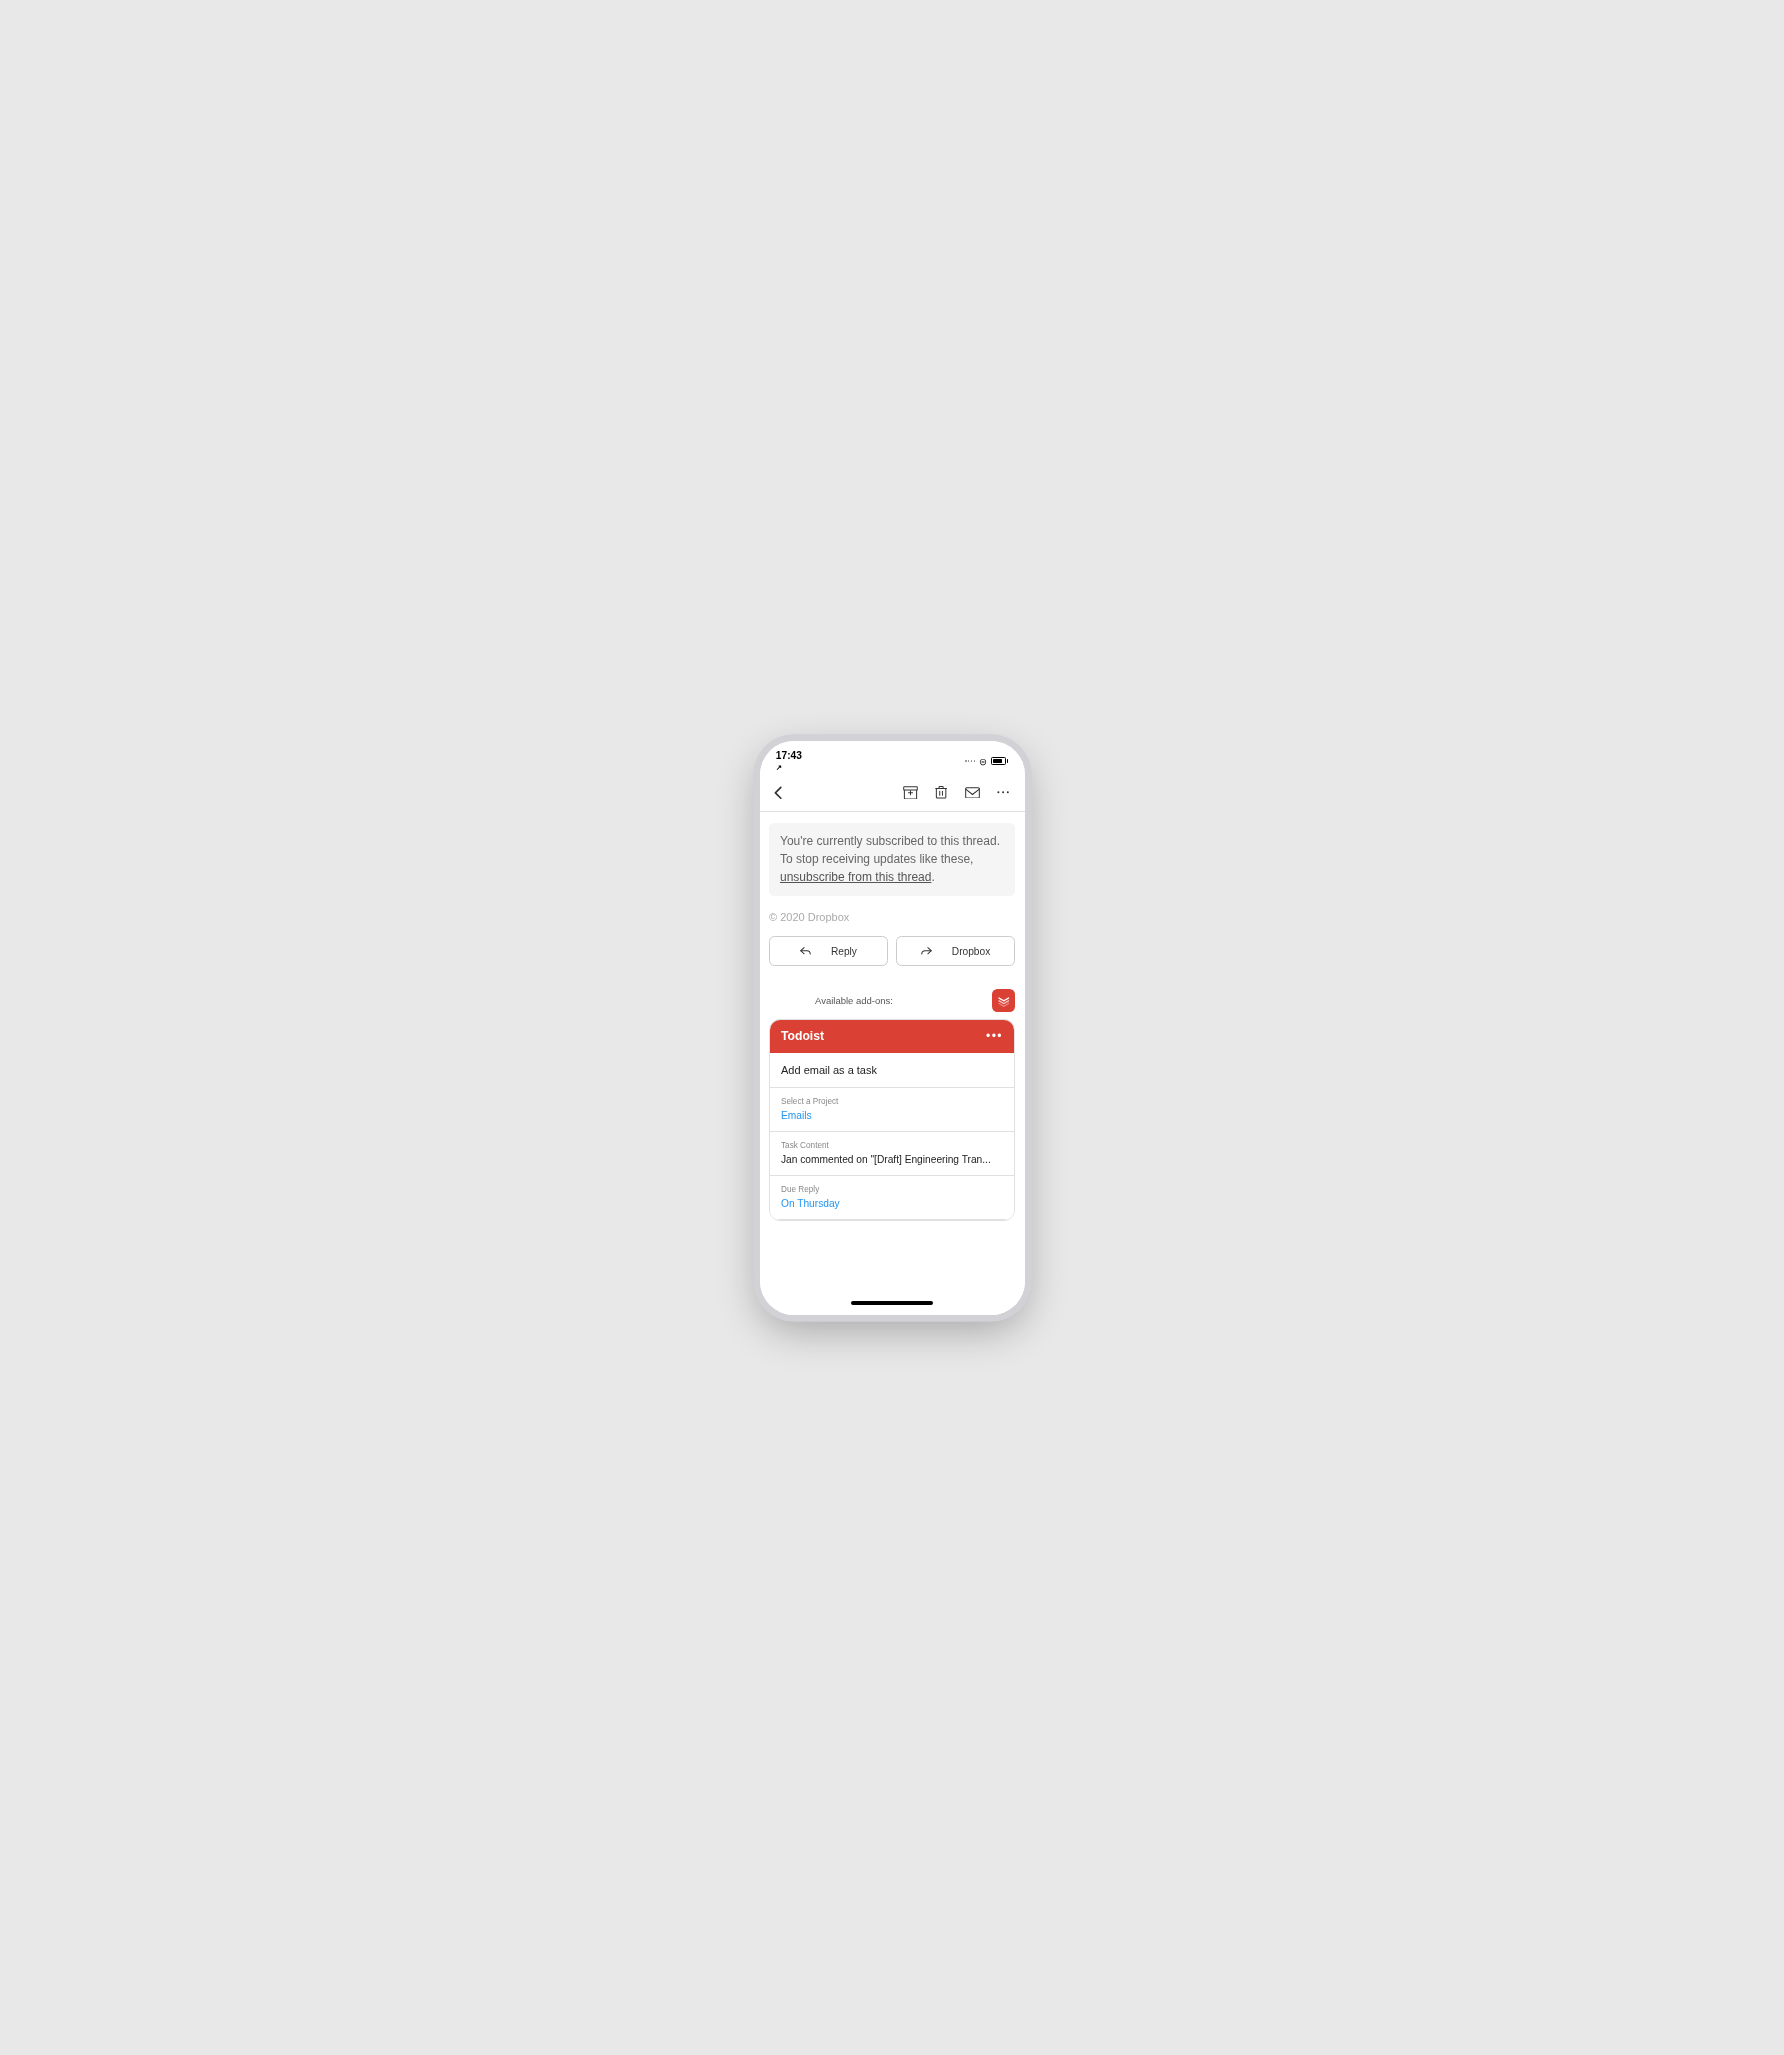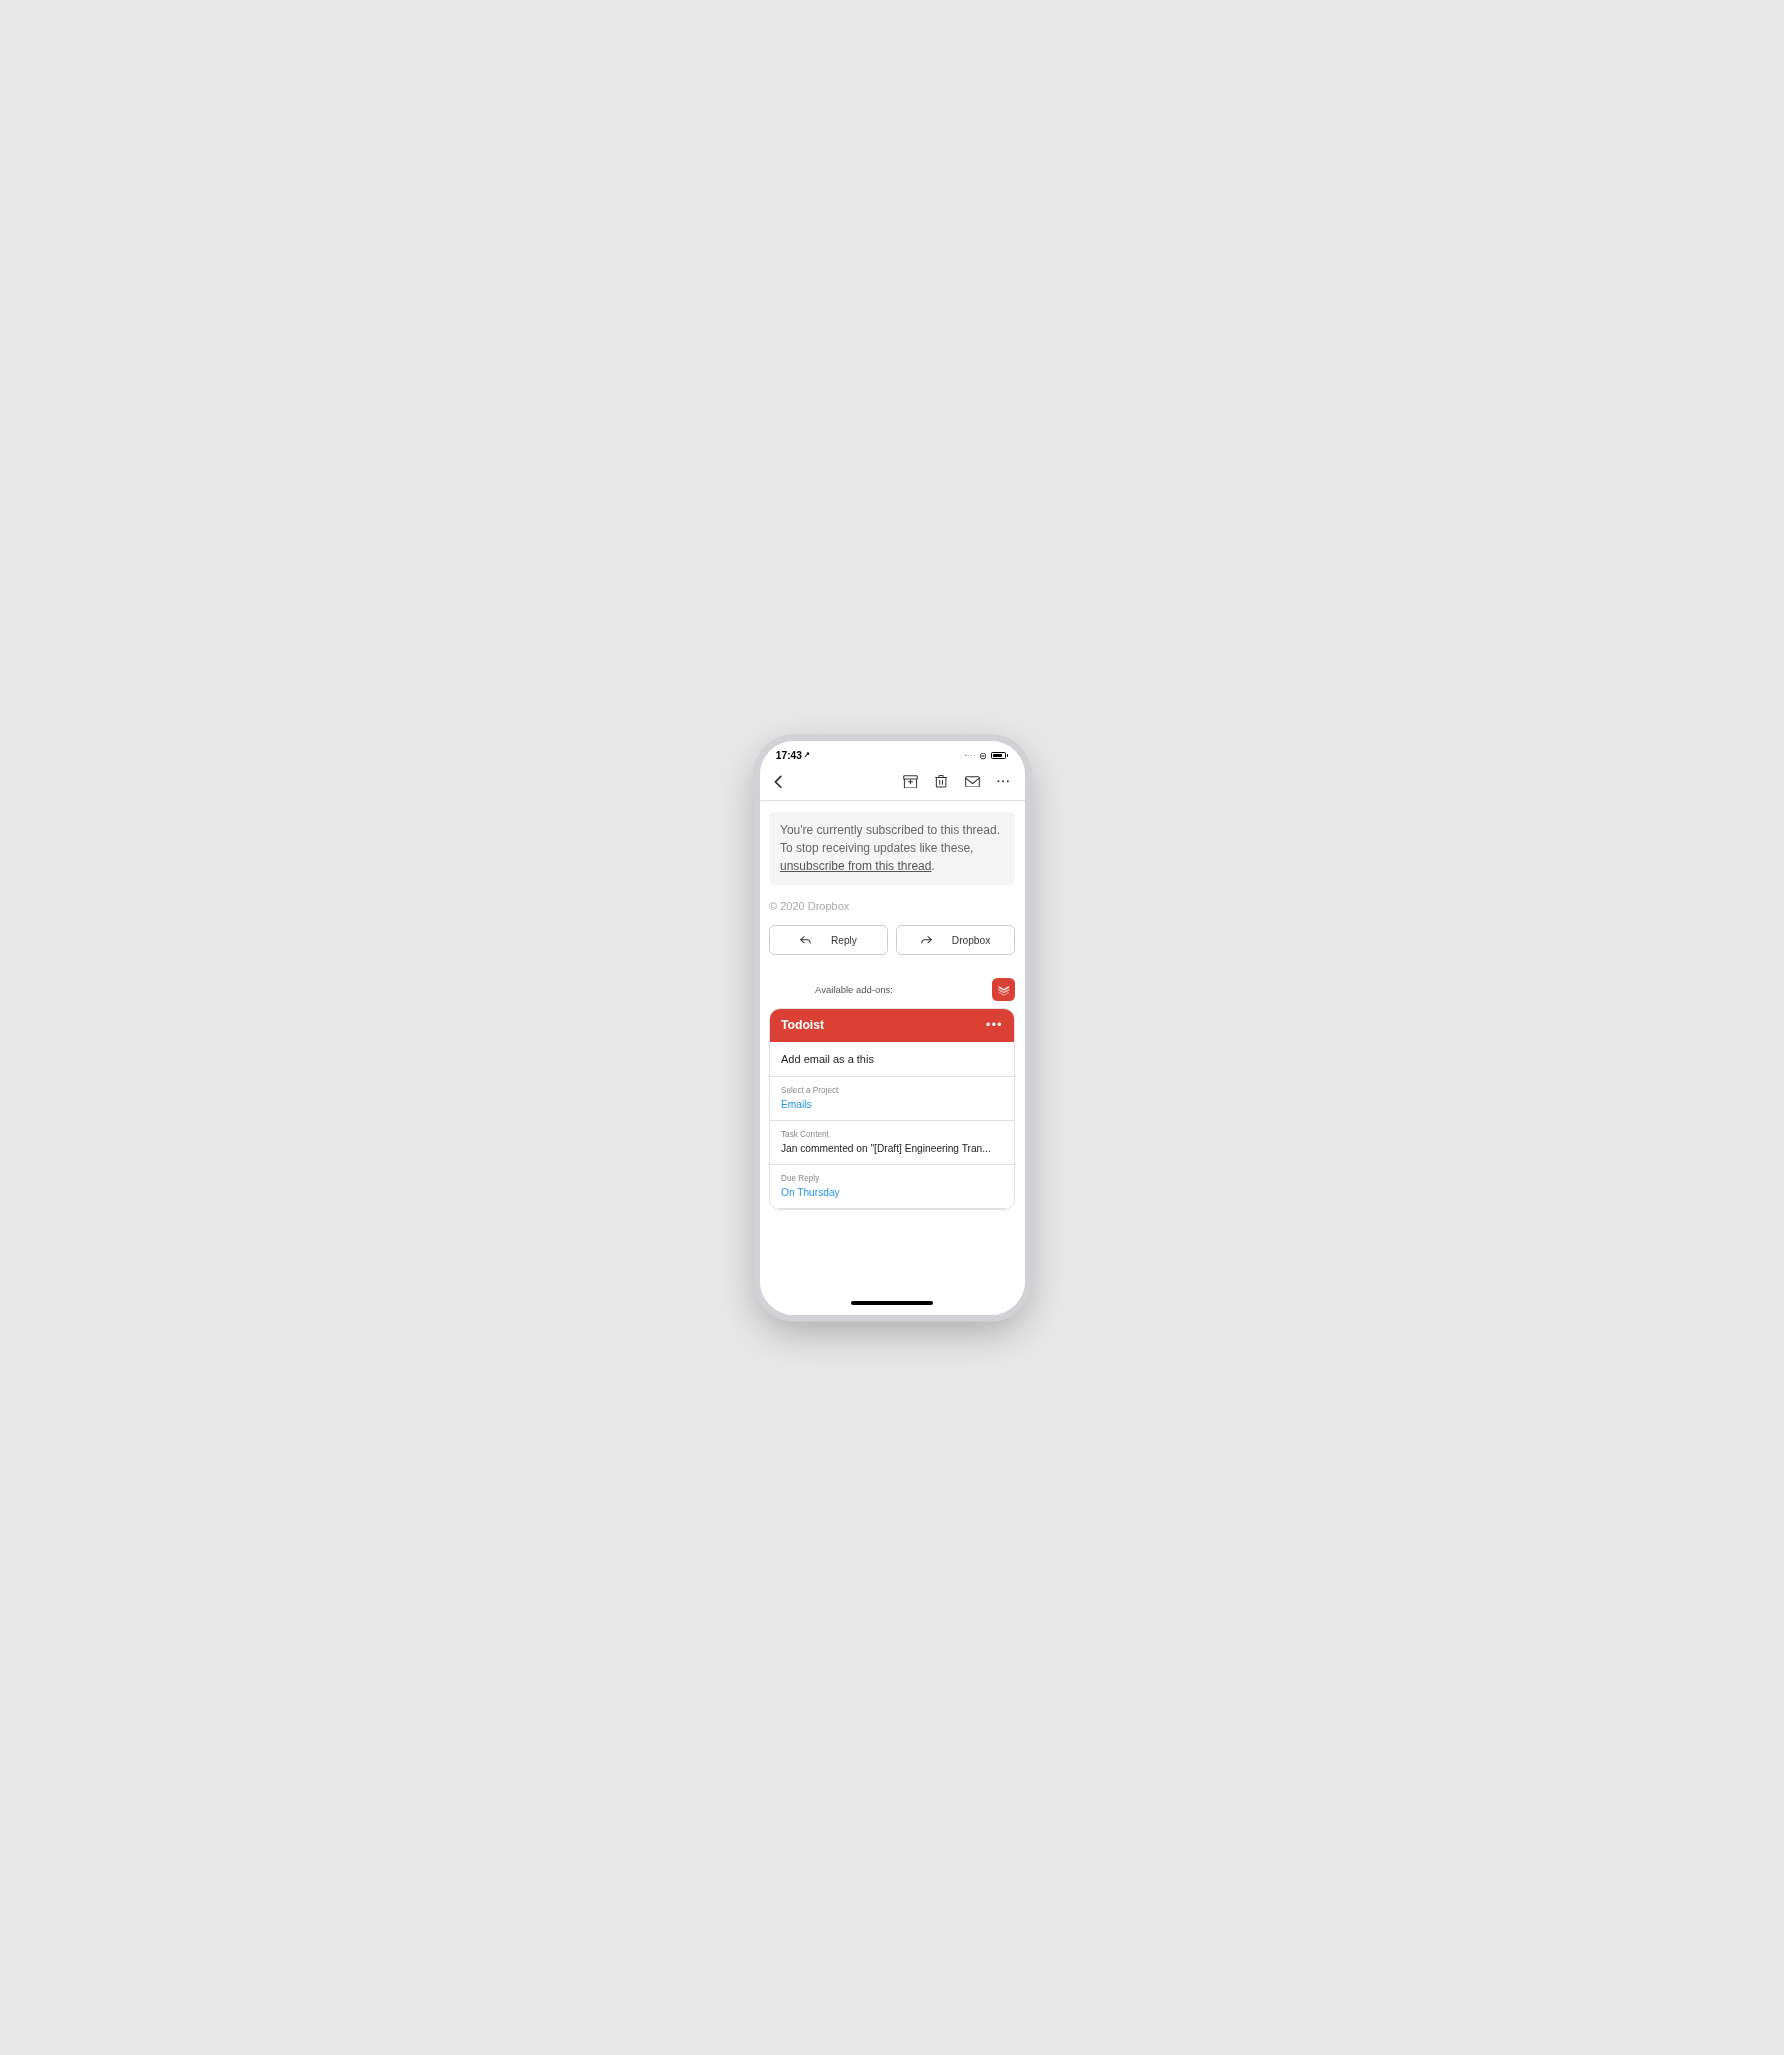--- a/index.html
+++ b/index.html
@@ -35,20 +35,21 @@
       position: relative;
     }
 
     .status-time {
       font-size: 10.2px;
       font-weight: 600;
       color: #000;
       display: flex;
       align-items: flex-start;
       gap: 2px;
+      flex-direction: column;
     }
 
     .status-right {
       display: flex;
       align-items: center;
       gap: 4.1px;
     }
 
     .notch {
       position: absolute;
@@ -411,21 +412,21 @@
       </div>
     </div>
 
     <div class="todoist-panel">
       <div class="todoist-header">
         <span class="todoist-title">Todoist</span>
         <span class="todoist-more">•••</span>
       </div>
 
       <div class="todoist-add-task">
-        <span>Add email as a this</span>
+        <span>Add email as a task</span>
       </div>
 
       <div class="todoist-field-section">
         <div class="field-label">Select a Project</div>
         <div class="field-value">Emails</div>
       </div>
 
       <div class="todoist-field-section">
         <div class="field-label">Task Content</div>
         <div class="field-value-text">Jan commented on "[Draft] Engineering Tran...</div>

